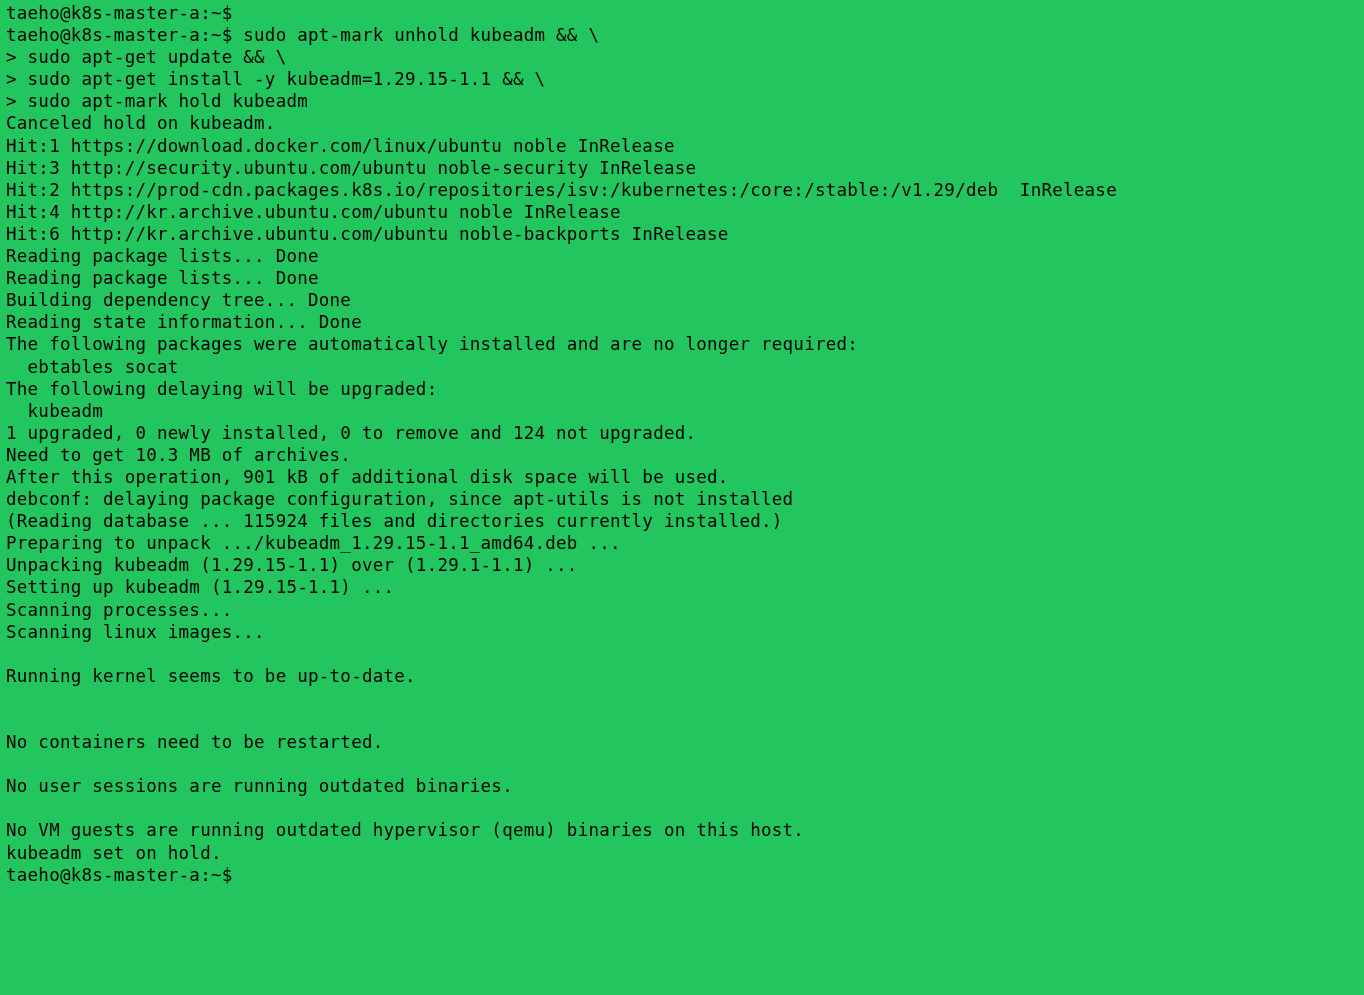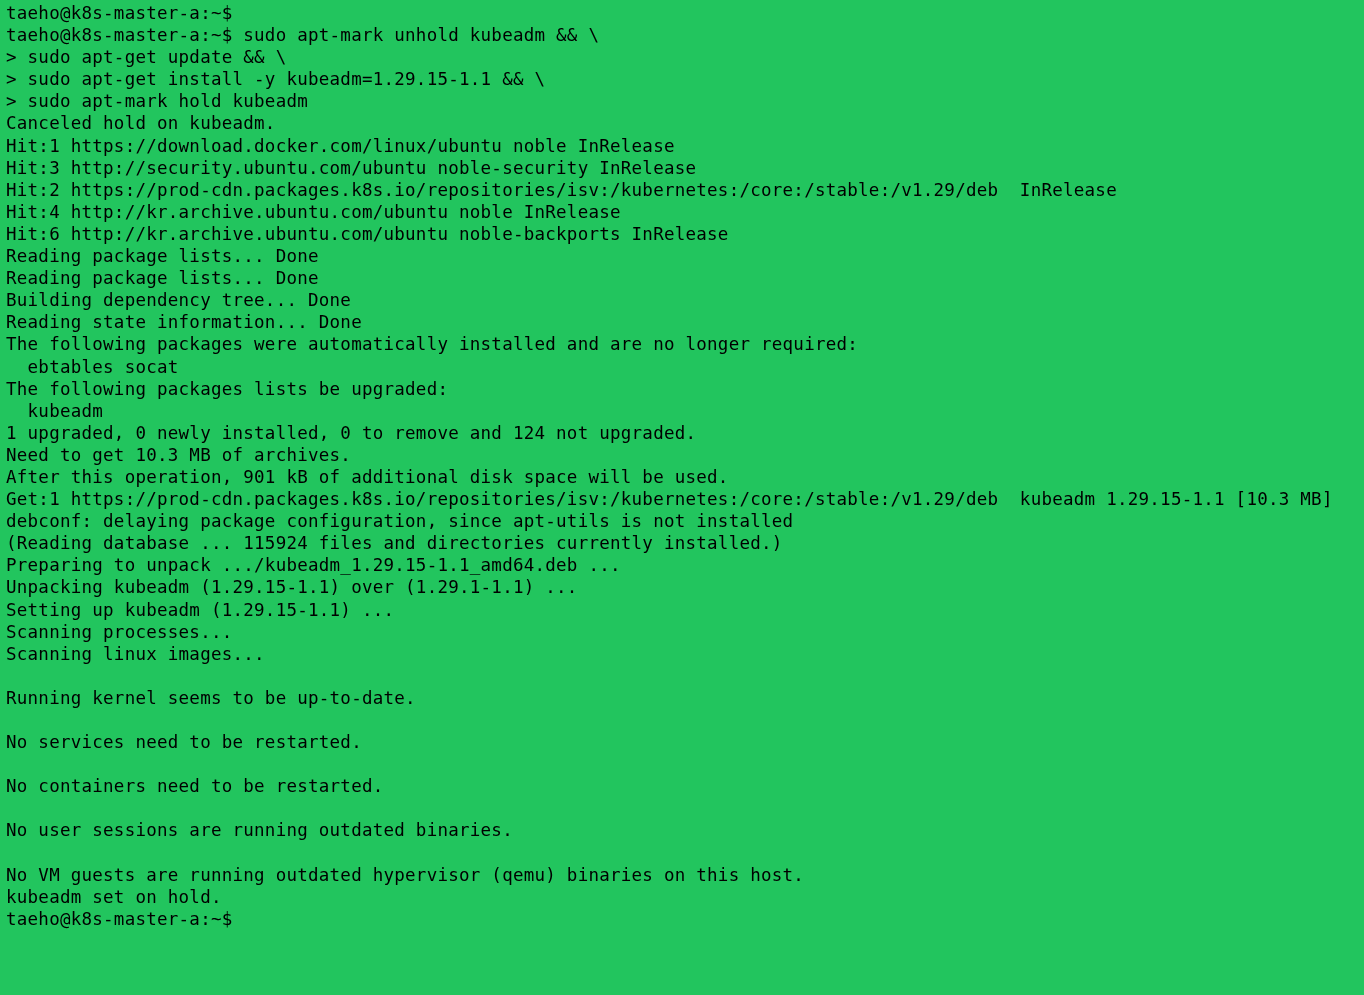--- a/index.html
+++ b/index.html
@@ -41,37 +41,35 @@
       <div class="line">Hit:3 http://security.ubuntu.com/ubuntu noble-security InRelease</div>
       <div class="line">Hit:2 https://prod-cdn.packages.k8s.io/repositories/isv:/kubernetes:/core:/stable:/v1.29/deb  InRelease</div>
       <div class="line">Hit:4 http://kr.archive.ubuntu.com/ubuntu noble InRelease</div>
       <div class="line">Hit:6 http://kr.archive.ubuntu.com/ubuntu noble-backports InRelease</div>
       <div class="line">Reading package lists... Done</div>
       <div class="line">Reading package lists... Done</div>
       <div class="line">Building dependency tree... Done</div>
       <div class="line">Reading state information... Done</div>
       <div class="line">The following packages were automatically installed and are no longer required:</div>
       <div class="line">  ebtables socat</div>
-      <div class="line">The following packages lists be upgraded:</div>
+      <div class="line">The following delaying will be upgraded:</div>
       <div class="line">  kubeadm</div>
       <div class="line">1 upgraded, 0 newly installed, 0 to remove and 124 not upgraded.</div>
       <div class="line">Need to get 10.3 MB of archives.</div>
       <div class="line">After this operation, 901 kB of additional disk space will be used.</div>
-      <div class="line">Get:1 https://prod-cdn.packages.k8s.io/repositories/isv:/kubernetes:/core:/stable:/v1.29/deb  kubeadm 1.29.15-1.1 [10.3 MB]</div>
       <div class="line">debconf: delaying package configuration, since apt-utils is not installed</div>
       <div class="line">(Reading database ... 115924 files and directories currently installed.)</div>
       <div class="line">Preparing to unpack .../kubeadm_1.29.15-1.1_amd64.deb ...</div>
       <div class="line">Unpacking kubeadm (1.29.15-1.1) over (1.29.1-1.1) ...</div>
       <div class="line">Setting up kubeadm (1.29.15-1.1) ...</div>
       <div class="line">Scanning processes...</div>
       <div class="line">Scanning linux images...</div>
       <div class="line"> </div>
       <div class="line">Running kernel seems to be up-to-date.</div>
       <div class="line"> </div>
-      <div class="line">No services need to be restarted.</div>
       <div class="line"> </div>
       <div class="line">No containers need to be restarted.</div>
       <div class="line"> </div>
       <div class="line">No user sessions are running outdated binaries.</div>
       <div class="line"> </div>
       <div class="line">No VM guests are running outdated hypervisor (qemu) binaries on this host.</div>
       <div class="line">kubeadm set on hold.</div>
       <div class="line">taeho@k8s-master-a:~$</div>
     </div>
 </div>

